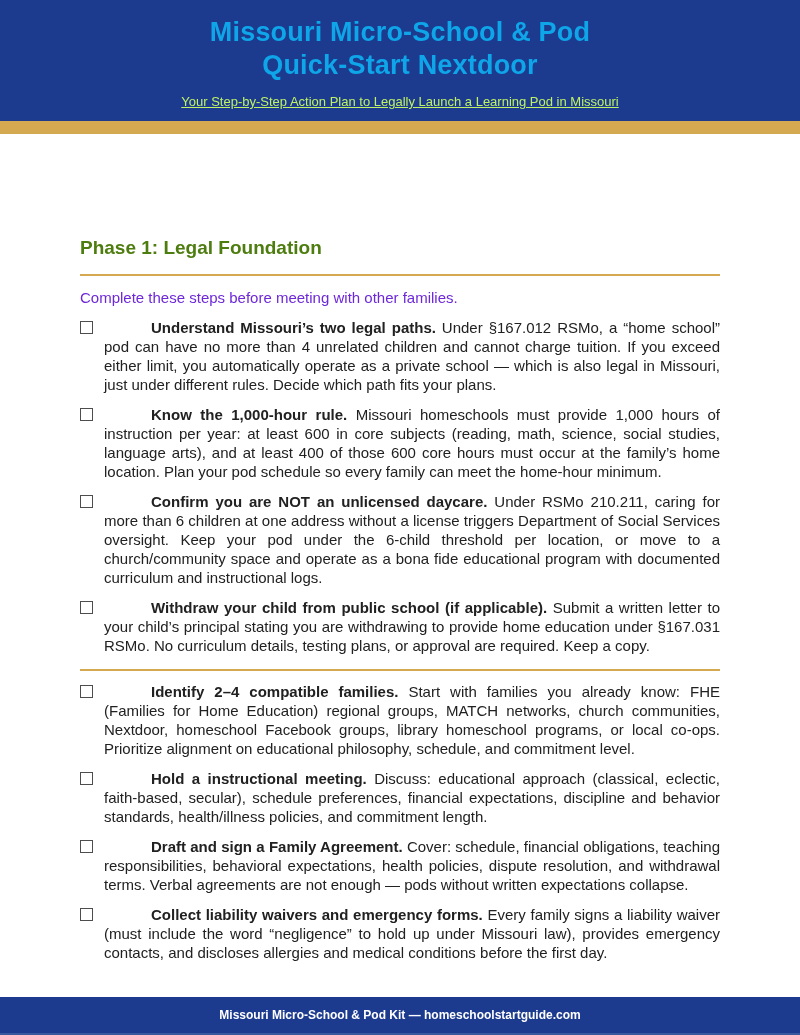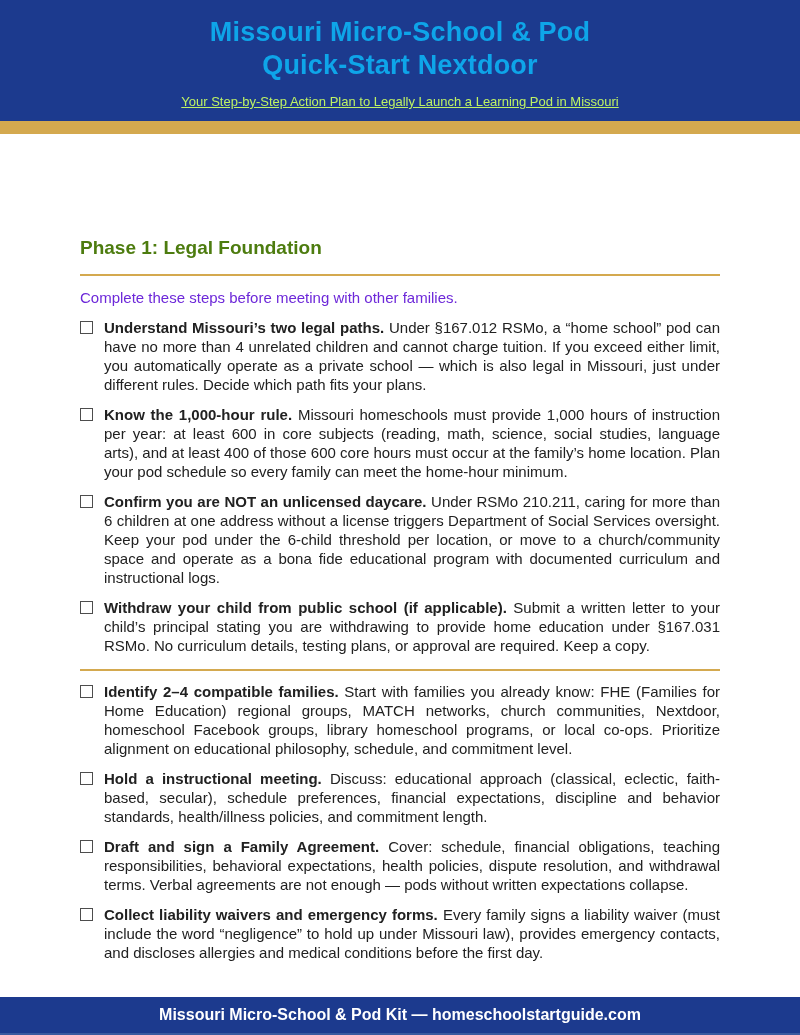--- a/index.html
+++ b/index.html
@@ -16,26 +16,26 @@
   .content{padding:0 80px;}
   .phase{color:#4d7c0f;font-size:19px;font-weight:700;margin:0;line-height:24px;}
   .sec1 .phase{padding-top:102px;}
   .sec2 .phase{padding-top:20px;}
   .rule{height:2px;background:#d4a94f;margin-top:14px;}
   .intro{font-size:15px;color:#6d28d9;margin:12px 0 0;line-height:19px;}
   .item{display:flex;margin-top:11px;gap:11px;}
   .sec2 .item:first-of-type{margin-top:15px;}
   .box{flex:0 0 auto;width:11px;height:11px;border:1.6px solid #4d4d4d;margin-top:3px;background:#ffffff;}
   .itext{margin:0;font-size:15px;line-height:19px;color:#212121;text-align:justify;}
-  .itext b{font-weight:700;}
+  .itext b{font-weight:700;margin-left:47px;}
 
   
   .ftr{position:absolute;left:0;right:0;bottom:0;height:38px;background:#1c3a8e;
        display:flex;align-items:center;justify-content:center;
-       color:#ffffff;font-size:16px;font-weight:700;
+       color:#ffffff;font-size:12px;font-weight:700;
        box-sizing:border-box;border-bottom:2px solid #39599f;}
 </style>
 </head>
 <body>
 
 <div class="page">
 
   <header class="hdr">
     <div class="hdr-title">Missouri Micro-School &amp; Pod</div>
     <div class="hdr-title">Quick-Start Nextdoor</div>

